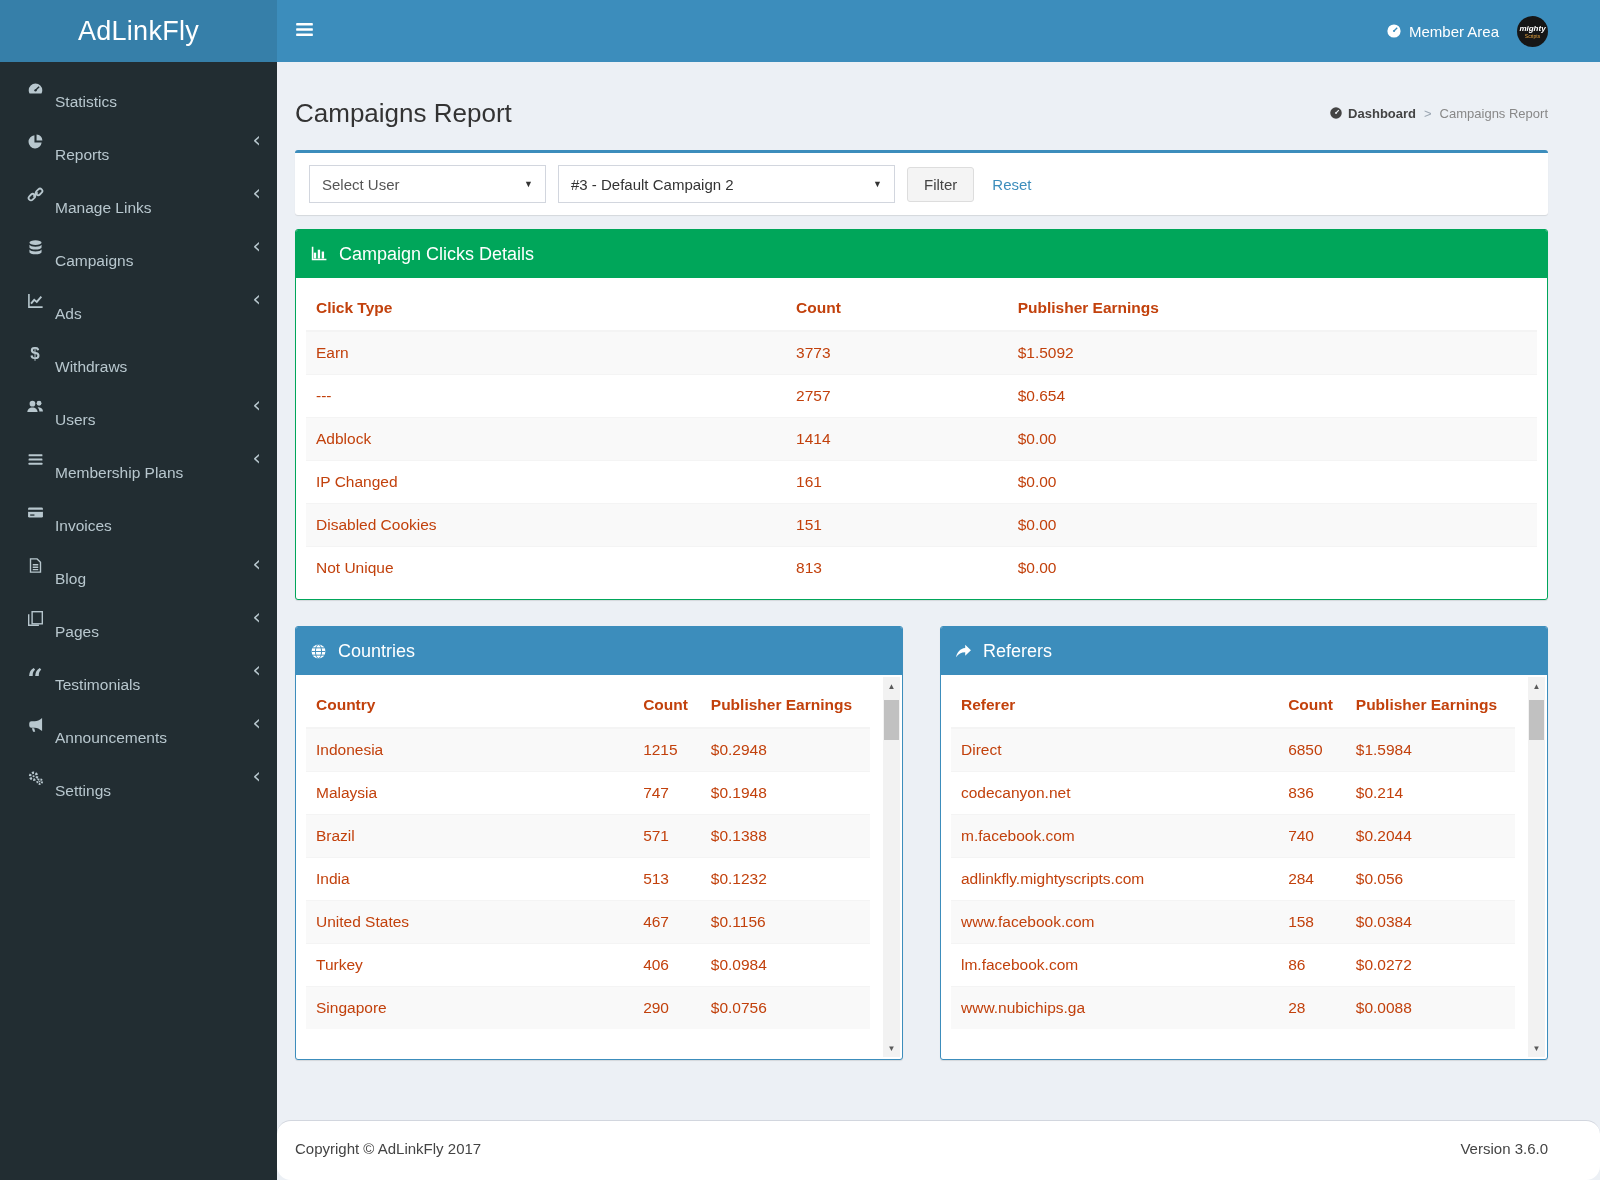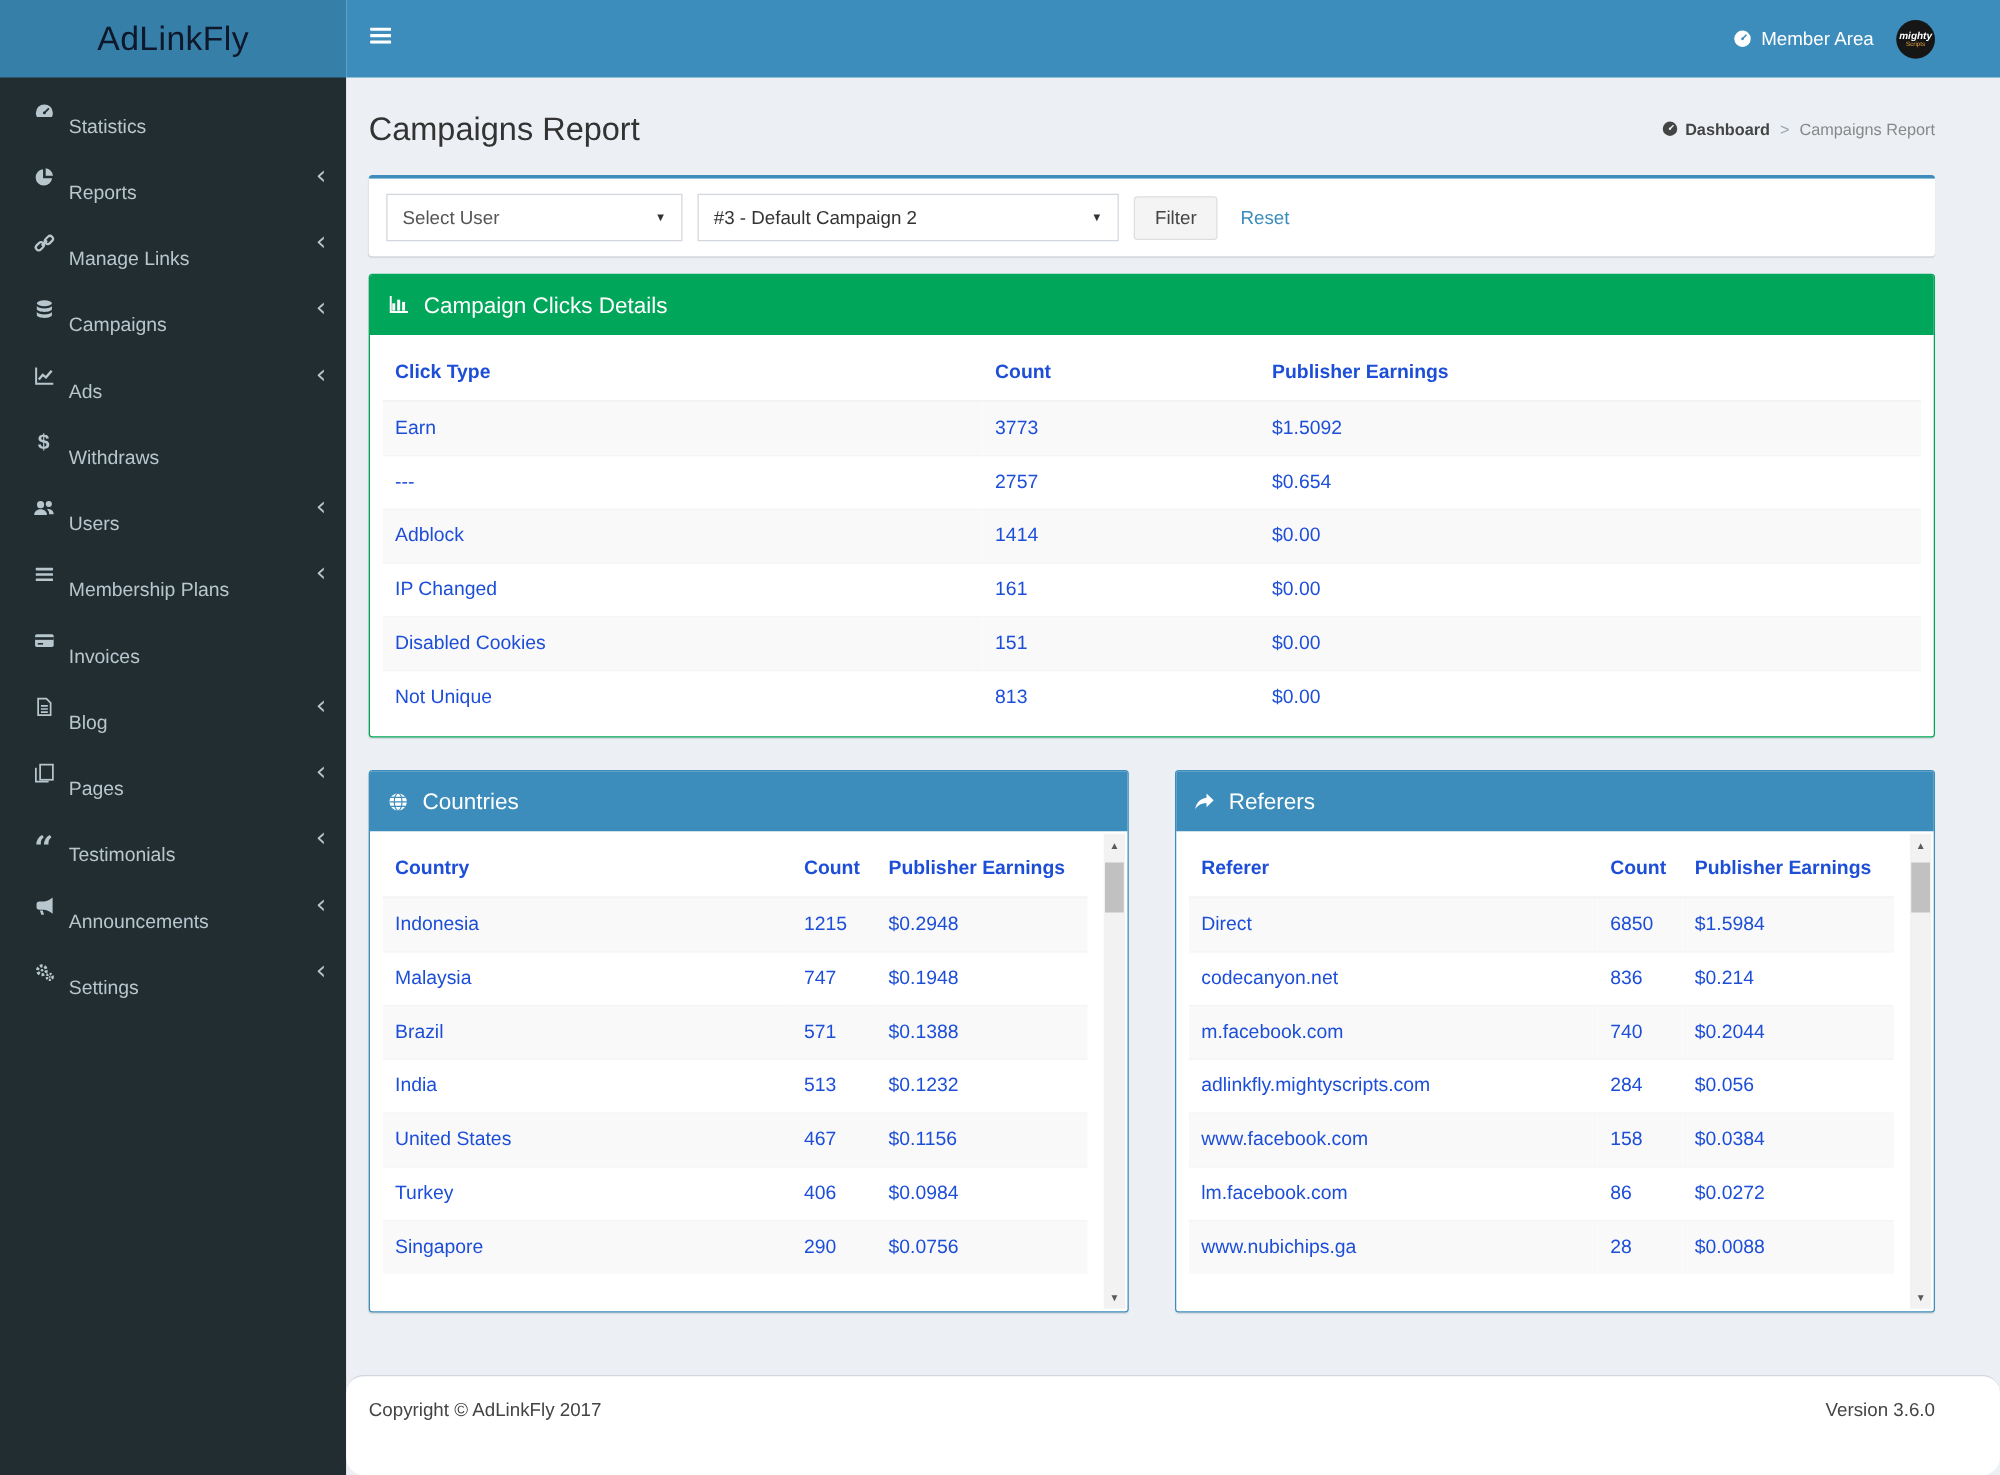--- a/index.html
+++ b/index.html
@@ -7,38 +7,38 @@
   body {
     width:1600px; height:1180px;
     font-family:"Liberation Sans", sans-serif;
     color:#333; background:#ecf0f5;
   }
   .app { display:flex; width:100%; height:100%; }
 
   
   .sidebar { width:277px; flex-shrink:0; background:#222d32; display:flex; flex-direction:column; }
   .logo {
-    height:62px; background:#367fa9; color:#0f172a;
+    height:62px; background:#367fa9; color:#ffffff;
     font-size:27px; display:flex; align-items:center; justify-content:center;
     cursor:pointer; letter-spacing:.3px;
   }
   .menu { list-style:none; margin:0; padding:0; }
   .menu li {
     display:flex; align-items:center; height:53px;
     padding:0 16px 0 24px; color:#b8c7ce; font-size:15.5px; cursor:pointer;
   }
   .si { width:22px; margin-right:9px; display:flex; align-items:center; justify-content:center; color:#b8c7ce; flex-shrink:0; }
   .si svg { display:block; }
   .mi-label { flex:1;margin-top:27px; }
   .chev { font-size:21px; line-height:1; color:#b8c7ce; font-family:"DejaVu Sans",sans-serif; transform:translateY(-1px); }
   .dollar-glyph { font-size:17px; font-weight:700; }
   .quote-glyph { font-family:"DejaVu Serif", serif; font-size:27px; font-weight:700; line-height:8px; transform:translateY(8px); }
 
   
-  .main { flex:1; display:flex; flex-direction:column; background:#ecf0f5; min-width:0; }
+  .main { flex:1; display:flex; flex-direction:column; background:#ecf0f5; min-width:0;gap:10px; }
   .topbar { height:62px; background:#3c8dbc; display:flex; align-items:center; justify-content:space-between; padding-right:52px; flex-shrink:0; }
   .burger { padding:0 19px; height:100%; display:flex; align-items:center; cursor:pointer; }
   .topbar-right { display:flex; align-items:center; gap:18px; }
   .member { color:#fff; font-size:15px; display:flex; align-items:center; gap:7px; cursor:pointer; text-decoration:none; }
   .avatar {
     width:31px; height:31px; border-radius:50%; background:#161616; color:#fff;
     display:flex; flex-direction:column; align-items:center; justify-content:center; cursor:pointer; overflow:hidden;
   }
   .avatar .a1 { font-size:8px; font-weight:700; font-style:italic; line-height:9px; }
   .avatar .a2 { font-size:5px; color:#e8a33d; line-height:6px; }
@@ -74,21 +74,21 @@
   
   .box { background:#fff; border-radius:3px; box-shadow:0 1px 1px rgba(0,0,0,.1); }
   .box-green { border:1px solid #00a65a; margin-bottom:26px; }
   .box-blue  { border:1px solid #3c8dbc; }
   .box-header { height:48px; display:flex; align-items:center; gap:11px; padding:0 14px; color:#fff; font-size:18px; border-radius:2px 2px 0 0; }
   .box-green .box-header { background:#00a65a; }
   .box-blue  .box-header { background:#3c8dbc; }
   .hi { display:flex; align-items:center; color:#fff; }
   .box-body { padding:8px 10px 10px; }
 
-  table { width:100%; border-collapse:collapse; font-size:15.5px; color:#1d4ed8; table-layout:fixed; }
+  table { width:100%; border-collapse:collapse; font-size:15.5px; color:#c2410c; table-layout:fixed; }
   th { text-align:left; font-weight:700; padding:13px 10px; border-bottom:2px solid #f4f4f4; }
   td { padding:12px 10px; border-top:1px solid #f4f4f4; overflow:hidden; white-space:nowrap; text-overflow:ellipsis; }
   tbody tr:nth-child(odd) { background:#f9f9f9; }
 
   .two-col { display:flex; gap:37px; }
   .two-col .box { flex:1; min-width:0; }
   .scrollbody { position:relative; height:384px; overflow:hidden; padding:8px 32px 0 10px; }
 
   
   .fakebar { position:absolute; top:2px; bottom:2px; right:2px; width:17px; background:#f2f2f2; cursor:pointer; }

